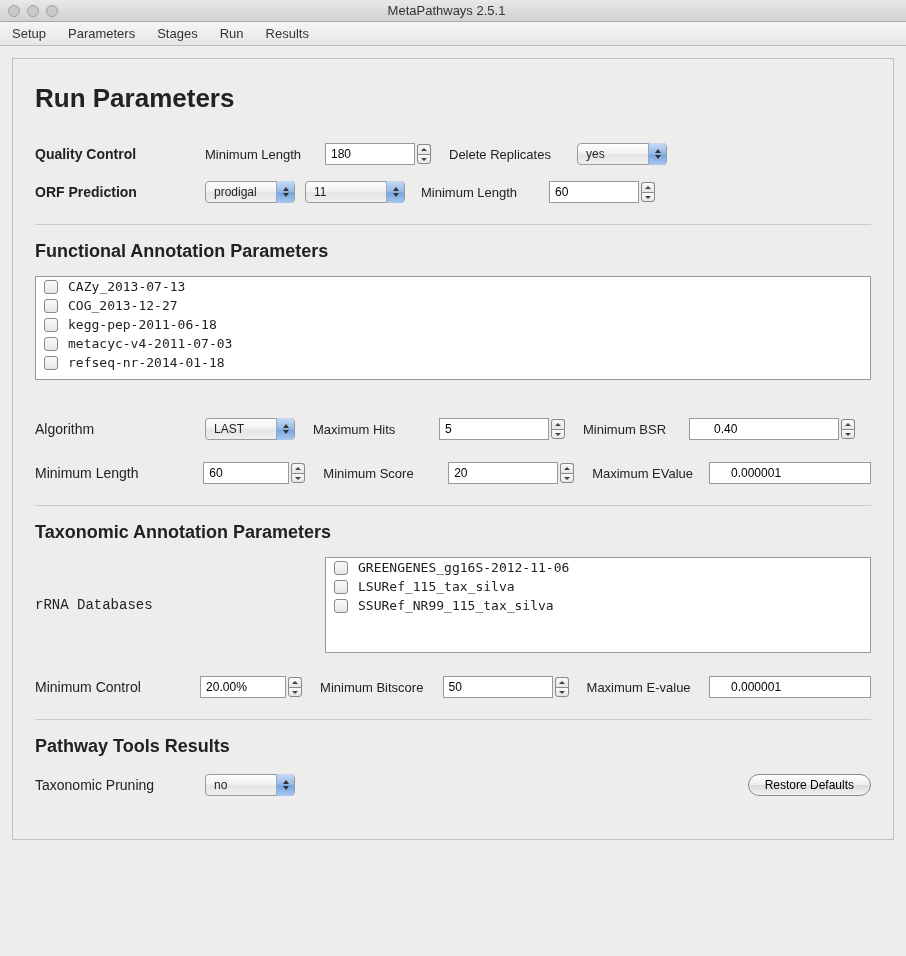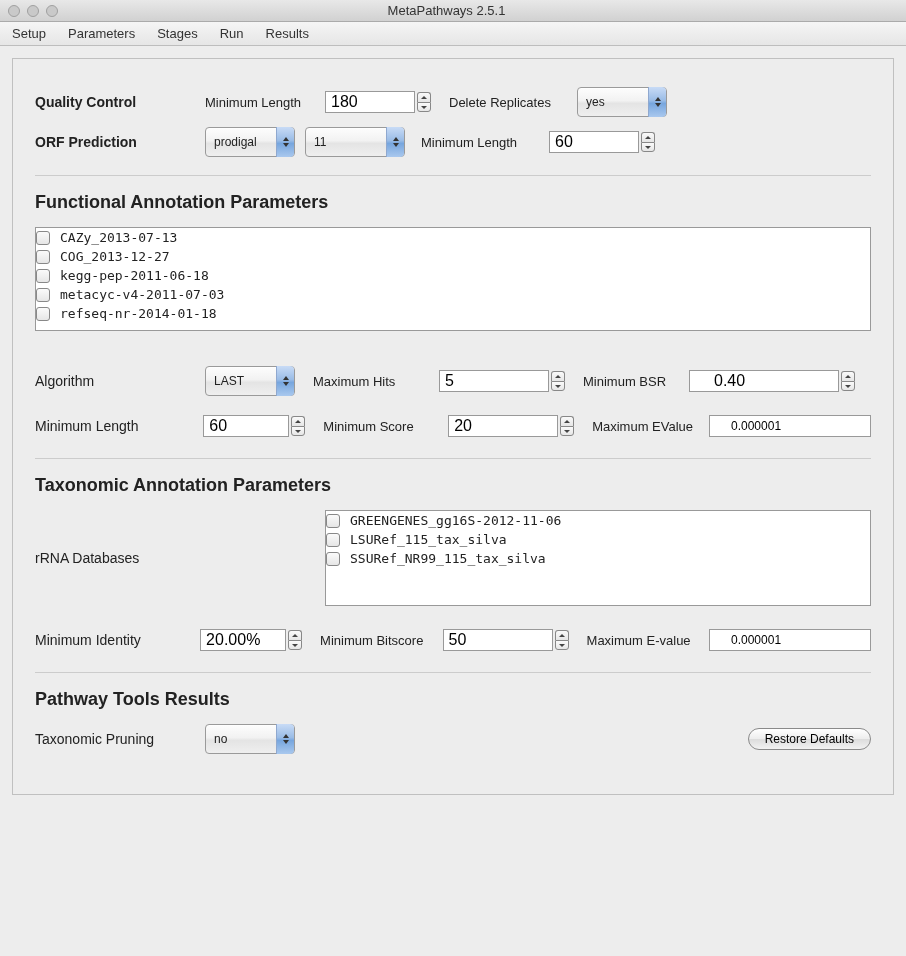--- a/index.html
+++ b/index.html
@@ -78,21 +78,21 @@
   h2.section-title {
     font-size: 18px;
     font-weight: 600;
     margin: 10px 0 14px 0;
   }
   
   .combo {
     position: relative;
     display: inline-flex;
     align-items: center;
-    height: 30px;
+    height: 22px;
     background: linear-gradient(#fdfdfd 0%, #f2f2f2 45%, #e4e4e4 55%, #efefef 100%);
     border: 1px solid #9a9a9a;
     border-radius: 4px;
     padding: 0 22px 0 8px;
     font-size: 12px;
     min-width: 90px;
     box-shadow: 0 1px 0 rgba(255,255,255,0.6) inset;
     cursor: default;
   }
   .combo .cap {
@@ -119,21 +119,21 @@
     position: relative;
     display: inline-flex;
     align-items: center;
   }
   .spin-input {
     height: 22px;
     width: 90px;
     border: 1px solid #999;
     background: #fff;
     padding: 0 5px;
-    font-size: 16px;
+    font-size: 12px;
     font-family: inherit;
   }
   .spin-btns {
     width: 14px;
     margin-left: 2px;
     display: flex;
     flex-direction: column;
     gap: 0;
   }
   .spin-btn {
@@ -154,21 +154,21 @@
   .listbox {
     border: 1px solid #999;
     background: #fff;
     overflow-y: scroll;
     flex: 1;
   }
   .listbox-row {
     display: flex;
     align-items: center;
     gap: 10px;
-    padding: 2px 0;
+    padding: 2px 8px;
     font-size: 13px;
     font-family: Menlo, Consolas, monospace;
   }
   .chk {
     width: 14px; height: 14px;
     border: 1px solid #888;
     border-radius: 3px;
     background: linear-gradient(#fafafa,#e6e6e6);
   }
   
@@ -214,20 +214,21 @@
 <div class="menubar">
   <span>Setup</span>
   <span>Parameters</span>
   <span>Stages</span>
   <span>Run</span>
   <span>Results</span>
 </div>
 
 <div class="panel">
 
+  <h1 class="page-title">Run Parameters</h1>
 
   <div class="row">
     <div class="lbl-col">Quality Control</div>
     <div class="lbl-m" style="width:110px">Minimum Length</div>
     <div class="spinwrap">
       <input class="spin-input" value="180" style="">
       <div class="spin-btns">
         <div class="spin-btn">
             <div class="tri-up"></div>
           </div>
@@ -367,39 +368,39 @@
     </div>
     <div class="lbl-m" style="margin-left:8px;width:108px">Maximum EValue</div>
     <input class="text-input" style="width: 162px;" value="0.000001">
   </div>
 
   <hr class="divider">
 
   <h2 class="section-title">Taxonomic Annotation Parameters</h2>
 
   <div class="row" style="align-items:center;">
-    <div class="lbl-col" style="width:280px; font-weight:normal;">rRNA Databases</div>
+    <div class="lbl-col" style="width:280px; font-weight:normal;font-family:Liberation Mono, monospace;">rRNA Databases</div>
     <div class="listbox" style="height:96px; overflow-y:auto;">
       <div class="listbox-row">
           <div class="chk"></div>
           <span>GREENGENES_gg16S-2012-11-06</span>
         </div>
       <div class="listbox-row">
           <div class="chk"></div>
           <span>LSURef_115_tax_silva</span>
         </div>
       <div class="listbox-row">
           <div class="chk"></div>
           <span>SSURef_NR99_115_tax_silva</span>
         </div>
     </div>
   </div>
 
   <div class="row" style="margin-top:20px">
-    <div class="lbl-col" style="width:160px; font-weight:normal;">Minimum Identity</div>
+    <div class="lbl-col" style="width:160px; font-weight:normal;">Minimum Control</div>
     <div class="spinwrap">
       <input class="spin-input" style="width: 86px;" value="20.00%">
       <div class="spin-btns">
         <div class="spin-btn">
             <div class="tri-up"></div>
           </div>
         <div class="spin-btn">
             <div class="tri-down"></div>
           </div>
       </div>

